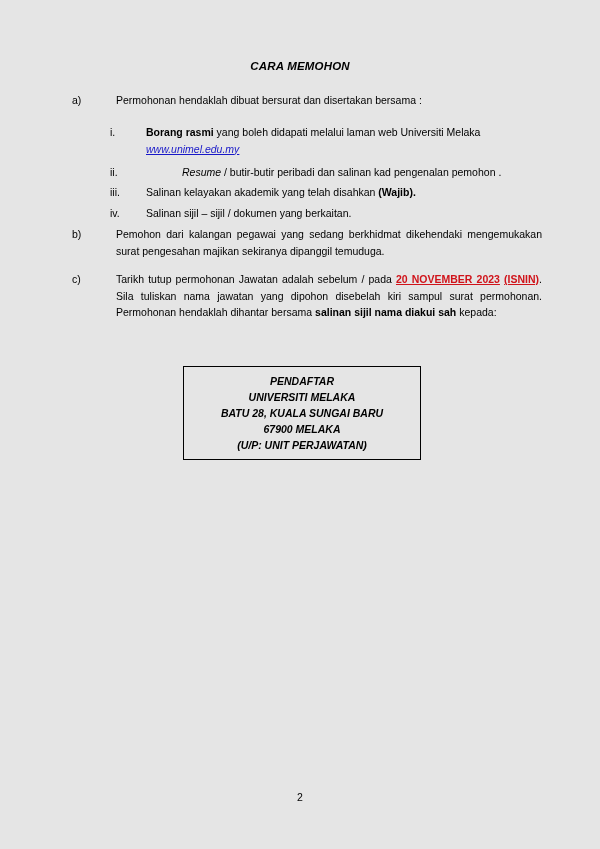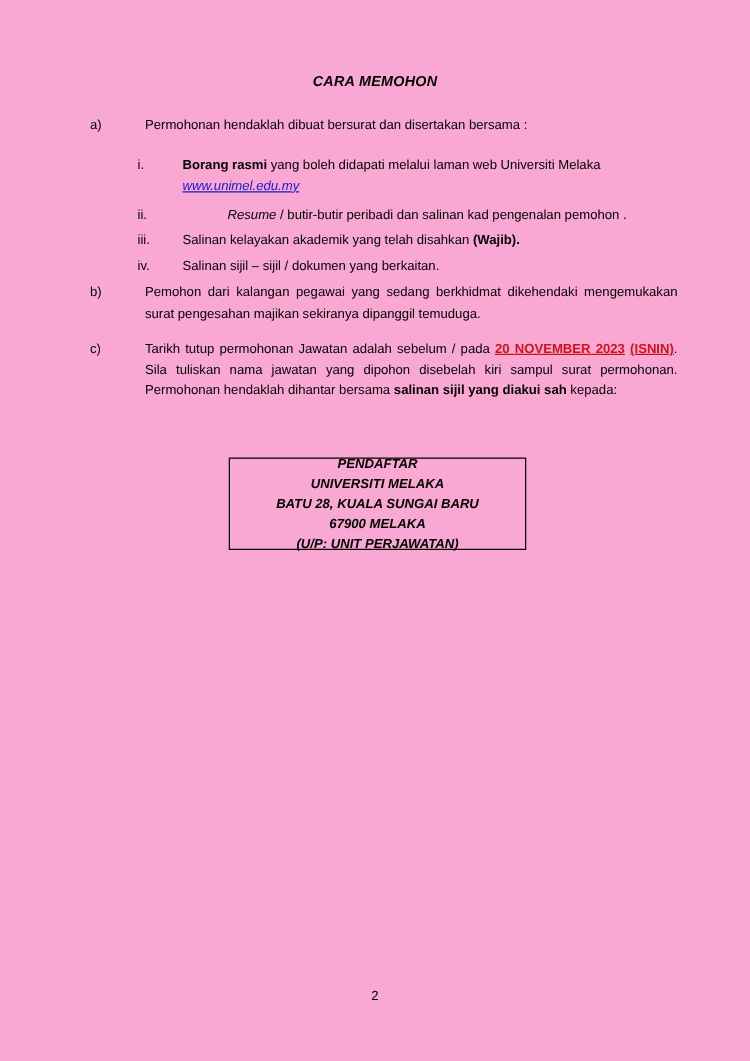--- a/index.html
+++ b/index.html
@@ -12,21 +12,21 @@
     height: 849px;
     position: relative;
     font-family: "Liberation Sans", sans-serif;
     color: #000000;
     overflow: hidden;
   }
   .page {
     position: relative;
     width: 600px;
     height: 849px;
-    background: #f9a8d4;
+    background: #e5e5e5;
   }
   .title {
     position: absolute;
     top: 60px;
     left: 0;
     width: 600px;
     text-align: center;
     font-size: 11.5px;
     font-weight: bold;
     font-style: italic;
@@ -96,21 +96,21 @@
     font-weight: bold;
     text-decoration: underline;
   }
 
   
   .addr-box {
     position: absolute;
     top: 366px;
     left: 183px;
     width: 238px;
-    height: 74px;
+    height: 94px;
     border: 1.6px solid #000;
     box-sizing: border-box;
     display: flex;
     flex-direction: column;
     align-items: center;
     justify-content: center;
   }
   .addr-line {
     font-size: 10.5px;
     font-weight: bold;
@@ -172,21 +172,21 @@
   </div>
 
   <div class="item" id="item-b">
     <div class="marker">b)</div>
     <div class="body-text">Pemohon dari kalangan pegawai yang sedang berkhidmat dikehendaki mengemukakan surat pengesahan majikan sekiranya dipanggil temuduga.</div>
   </div>
 
   <div class="item" id="item-c">
     <div class="marker">c)</div>
     <div class="body-text"><span>Tarikh tutup permohonan Jawatan adalah sebelum / pada </span><span class="redu">20 NOVEMBER 2023</span>
-      <span class="redu">(ISNIN)</span><span>. Sila tuliskan nama jawatan yang dipohon disebelah kiri sampul surat permohonan. Permohonan hendaklah dihantar bersama </span><span class="bold">salinan sijil yang diakui sah</span><span> kepada:</span></div>
+      <span class="redu">(ISNIN)</span><span>. Sila tuliskan nama jawatan yang dipohon disebelah kiri sampul surat permohonan. Permohonan hendaklah dihantar bersama </span><span class="bold">salinan sijil nama diakui sah</span><span> kepada:</span></div>
   </div>
 
   <div class="addr-box">
     <div class="addr-line">PENDAFTAR</div>
     <div class="addr-line">UNIVERSITI MELAKA</div>
     <div class="addr-line">BATU 28, KUALA SUNGAI BARU</div>
     <div class="addr-line">67900 MELAKA</div>
     <div class="addr-line">(U/P: UNIT PERJAWATAN)</div>
   </div>
 

